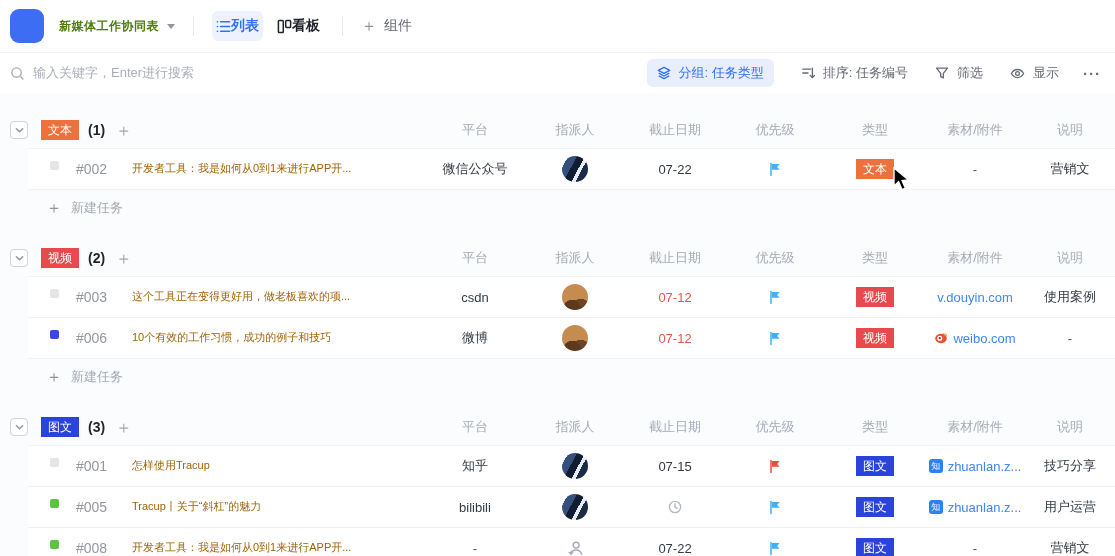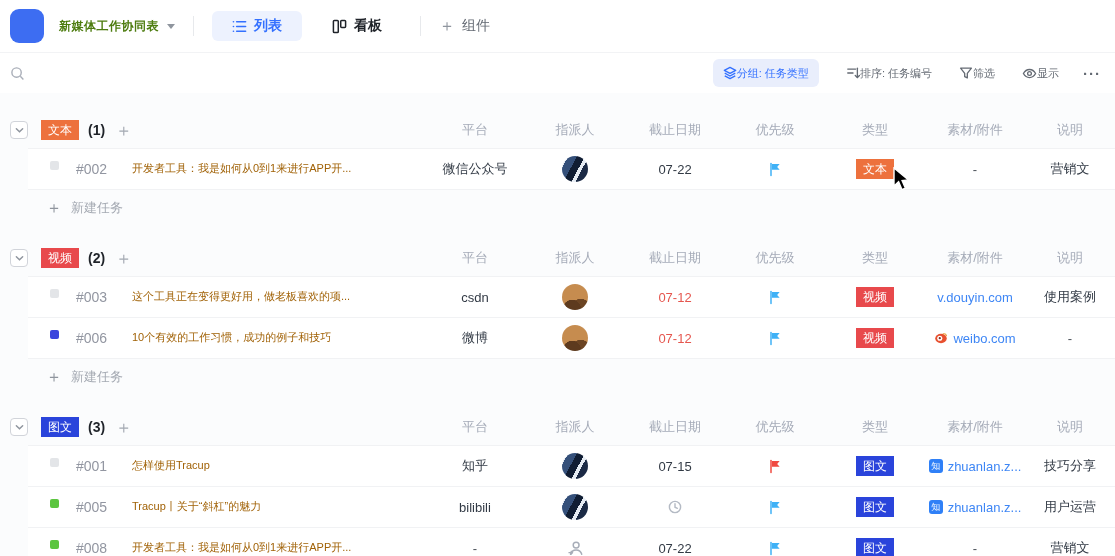--- a/index.html
+++ b/index.html
@@ -8,32 +8,32 @@
     background:#ffffff;color:#1f2329;
     font-family:"Liberation Sans","DejaVu Sans",sans-serif;
     -webkit-font-smoothing:antialiased;
   }
   
   .topbar{height:52px;display:flex;align-items:center;padding-left:10px;background:#fff}
   .logo{width:34px;height:34px;border-radius:9px;background:#3D6DF2;margin-right:15px;flex:none}
   .doc-title{font-size:12px;font-weight:700;color:#4d7c0f;letter-spacing:.5px}
   .caret{width:0;height:0;border-left:4px solid transparent;border-right:4px solid transparent;border-top:5px solid #8f959e;margin-left:8px}
   .vdiv{width:1px;height:20px;background:#e7e9ec;margin:0 18px}
-  .tab{display:flex;align-items:center;gap:7px;height:30px;padding:0 20px;border-radius:6px;
+  .tab{display:flex;align-items:center;height:30px;padding:0 4px;border-radius:6px;
        font-size:14px;font-weight:700;color:#1f2329;cursor:default}
   .tab.active{background:#EDF2FE;color:#3370FF}
   .tab + .tab{margin-left:10px}
   .addc{display:flex;align-items:center;gap:7px;font-size:14px;color:#646a73}
   .plus-glyph{font-size:16px;line-height:1;color:#8f959e}
   
   .searchbar{height:40px;border-top:1px solid #f2f3f5;border-bottom:1px solid #ebedf0;
              display:flex;align-items:center;padding:0 14px 0 10px;background:#fff}
   .search-left{display:flex;align-items:center;gap:8px;flex:1;min-width:0}
   .search-ph{font-size:13px;color:#a9aeb8}
-  .tool{display:flex;align-items:center;gap:0;color:#646a73;font-size:11px;margin-left:27px;white-space:nowrap}
+  .tool{display:flex;align-items:center;gap:8px;color:#646a73;font-size:13px;margin-left:27px;white-space:nowrap}
   .tool.pill{background:#E9EEFC;color:#3370FF;height:28px;padding:0 10px;border-radius:6px;margin-left:0;font-weight:500}
   .dots{color:#646a73;font-size:15px;letter-spacing:1px;margin-left:24px;font-weight:700}
   
   .content{position:absolute;top:93px;left:0;right:0;bottom:0;background:#FBFCFD;overflow:hidden}
   .group{margin-top:14px}
   .group:first-child{margin-top:19px}
   .group-header{height:36px;display:flex;align-items:center;padding-left:10px}
   .collapse{width:16px;height:16px;border:1px solid #d1d4da;border-radius:4px;background:#fff;
             display:flex;align-items:center;justify-content:center;margin-right:13px;flex:none}
   .badge{font-size:12px;line-height:1;color:#fff;padding:4px 7px;border-radius:0;white-space:nowrap}
@@ -114,20 +114,21 @@
 </div>
 
 <div class="searchbar">
   <div class="search-left">
     <span>
       <svg width="15" height="15" viewBox="0 0 16 16" fill="none" stroke="#a9aeb8" stroke-width="1.5">
           <circle cx="7" cy="7" r="5"></circle>
           <line x1="11" y1="11" x2="14.3" y2="14.3"></line>
         </svg>
     </span>
+    <span class="search-ph">输入关键字，Enter进行搜索</span>
   </div>
 
   <div class="tool pill">
     <span>
       <svg width="14" height="14" viewBox="0 0 16 16" fill="none" stroke="#3370FF" stroke-width="1.5" stroke-linejoin="round">
           <path d="M8 1.5L14.5 5 8 8.5 1.5 5z"></path>
           <path d="M2 8.2L8 11.4l6-3.2"></path>
           <path d="M2 11.2L8 14.4l6-3.2"></path>
         </svg>
     </span>

